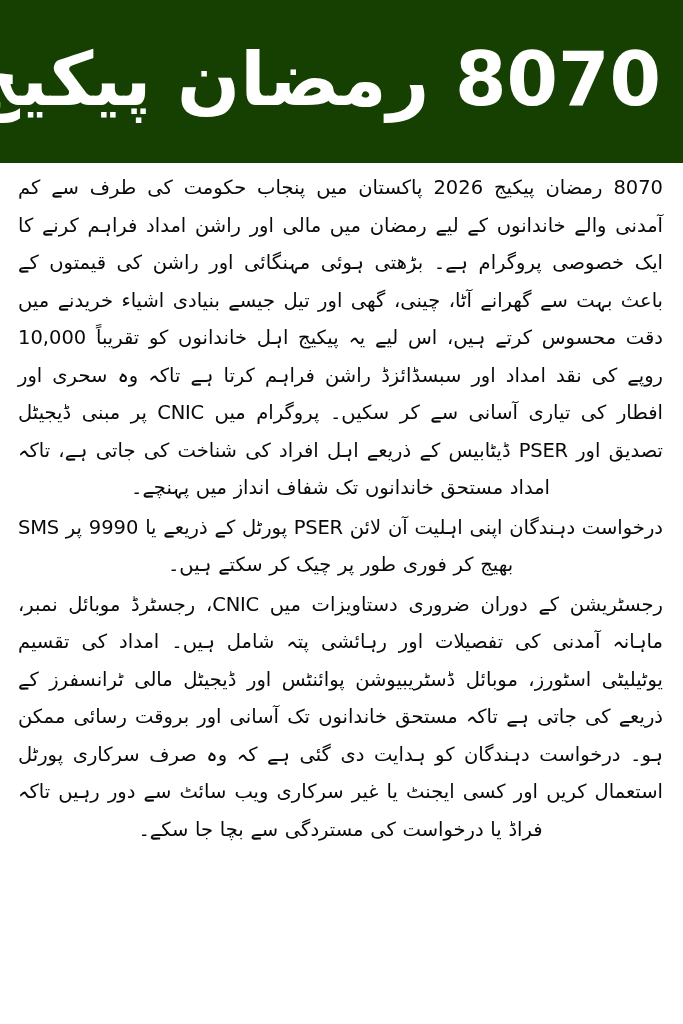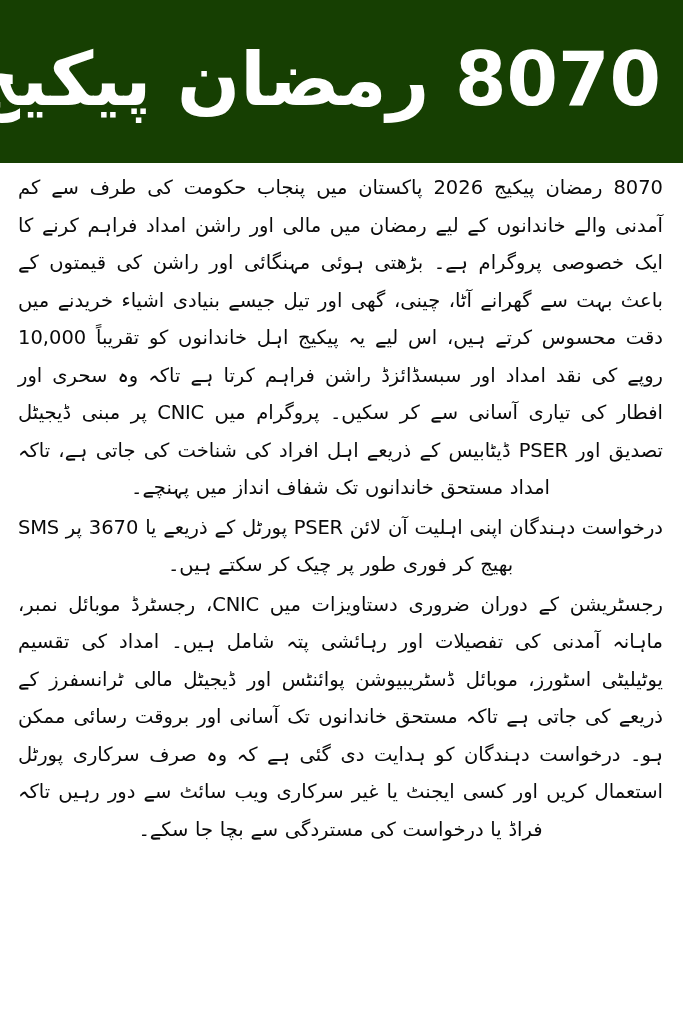--- a/index.html
+++ b/index.html
@@ -71,17 +71,17 @@
 
 <div class="header-banner">
   <div class="header-title">8070 رمضان پیکیج</div>
 </div>
 
 <div class="article-body">
 
   <p class="para tight">8070 رمضان پیکیج 2026 پاکستان میں پنجاب حکومت کی طرف سے کم آمدنی والے خاندانوں کے لیے رمضان میں مالی اور راشن امداد فراہم کرنے کا ایک خصوصی پروگرام ہے۔ بڑھتی ہوئی مہنگائی اور راشن کی قیمتوں کے باعث بہت سے گھرانے آٹا، چینی، گھی اور تیل جیسے بنیادی اشیاء خریدنے میں دقت محسوس کرتے ہیں، اس لیے یہ پیکیج اہل خاندانوں کو تقریباً 10,000 روپے کی نقد امداد اور سبسڈائزڈ راشن فراہم کرتا ہے تاکہ وہ سحری اور افطار کی تیاری آسانی سے کر سکیں۔ پروگرام میں CNIC پر مبنی ڈیجیٹل تصدیق اور PSER ڈیٹابیس کے ذریعے اہل افراد کی شناخت کی جاتی ہے، تاکہ امداد مستحق خاندانوں تک شفاف انداز میں پہنچے۔</p>
 
 
-  <p class="para tight">درخواست دہندگان اپنی اہلیت آن لائن PSER پورٹل کے ذریعے یا 3670 پر SMS بھیج کر فوری طور پر چیک کر سکتے ہیں۔</p>
+  <p class="para tight">درخواست دہندگان اپنی اہلیت آن لائن PSER پورٹل کے ذریعے یا 9990 پر SMS بھیج کر فوری طور پر چیک کر سکتے ہیں۔</p>
 
   <p class="para tight">رجسٹریشن کے دوران ضروری دستاویزات میں CNIC، رجسٹرڈ موبائل نمبر، ماہانہ آمدنی کی تفصیلات اور رہائشی پتہ شامل ہیں۔ امداد کی تقسیم یوٹیلیٹی اسٹورز، موبائل ڈسٹریبیوشن پوائنٹس اور ڈیجیٹل مالی ٹرانسفرز کے ذریعے کی جاتی ہے تاکہ مستحق خاندانوں تک آسانی اور بروقت رسائی ممکن ہو۔ درخواست دہندگان کو ہدایت دی گئی ہے کہ وہ صرف سرکاری پورٹل استعمال کریں اور کسی ایجنٹ یا غیر سرکاری ویب سائٹ سے دور رہیں تاکہ فراڈ یا درخواست کی مستردگی سے بچا جا سکے۔</p>
 
 </div>
 
 </body></html>

